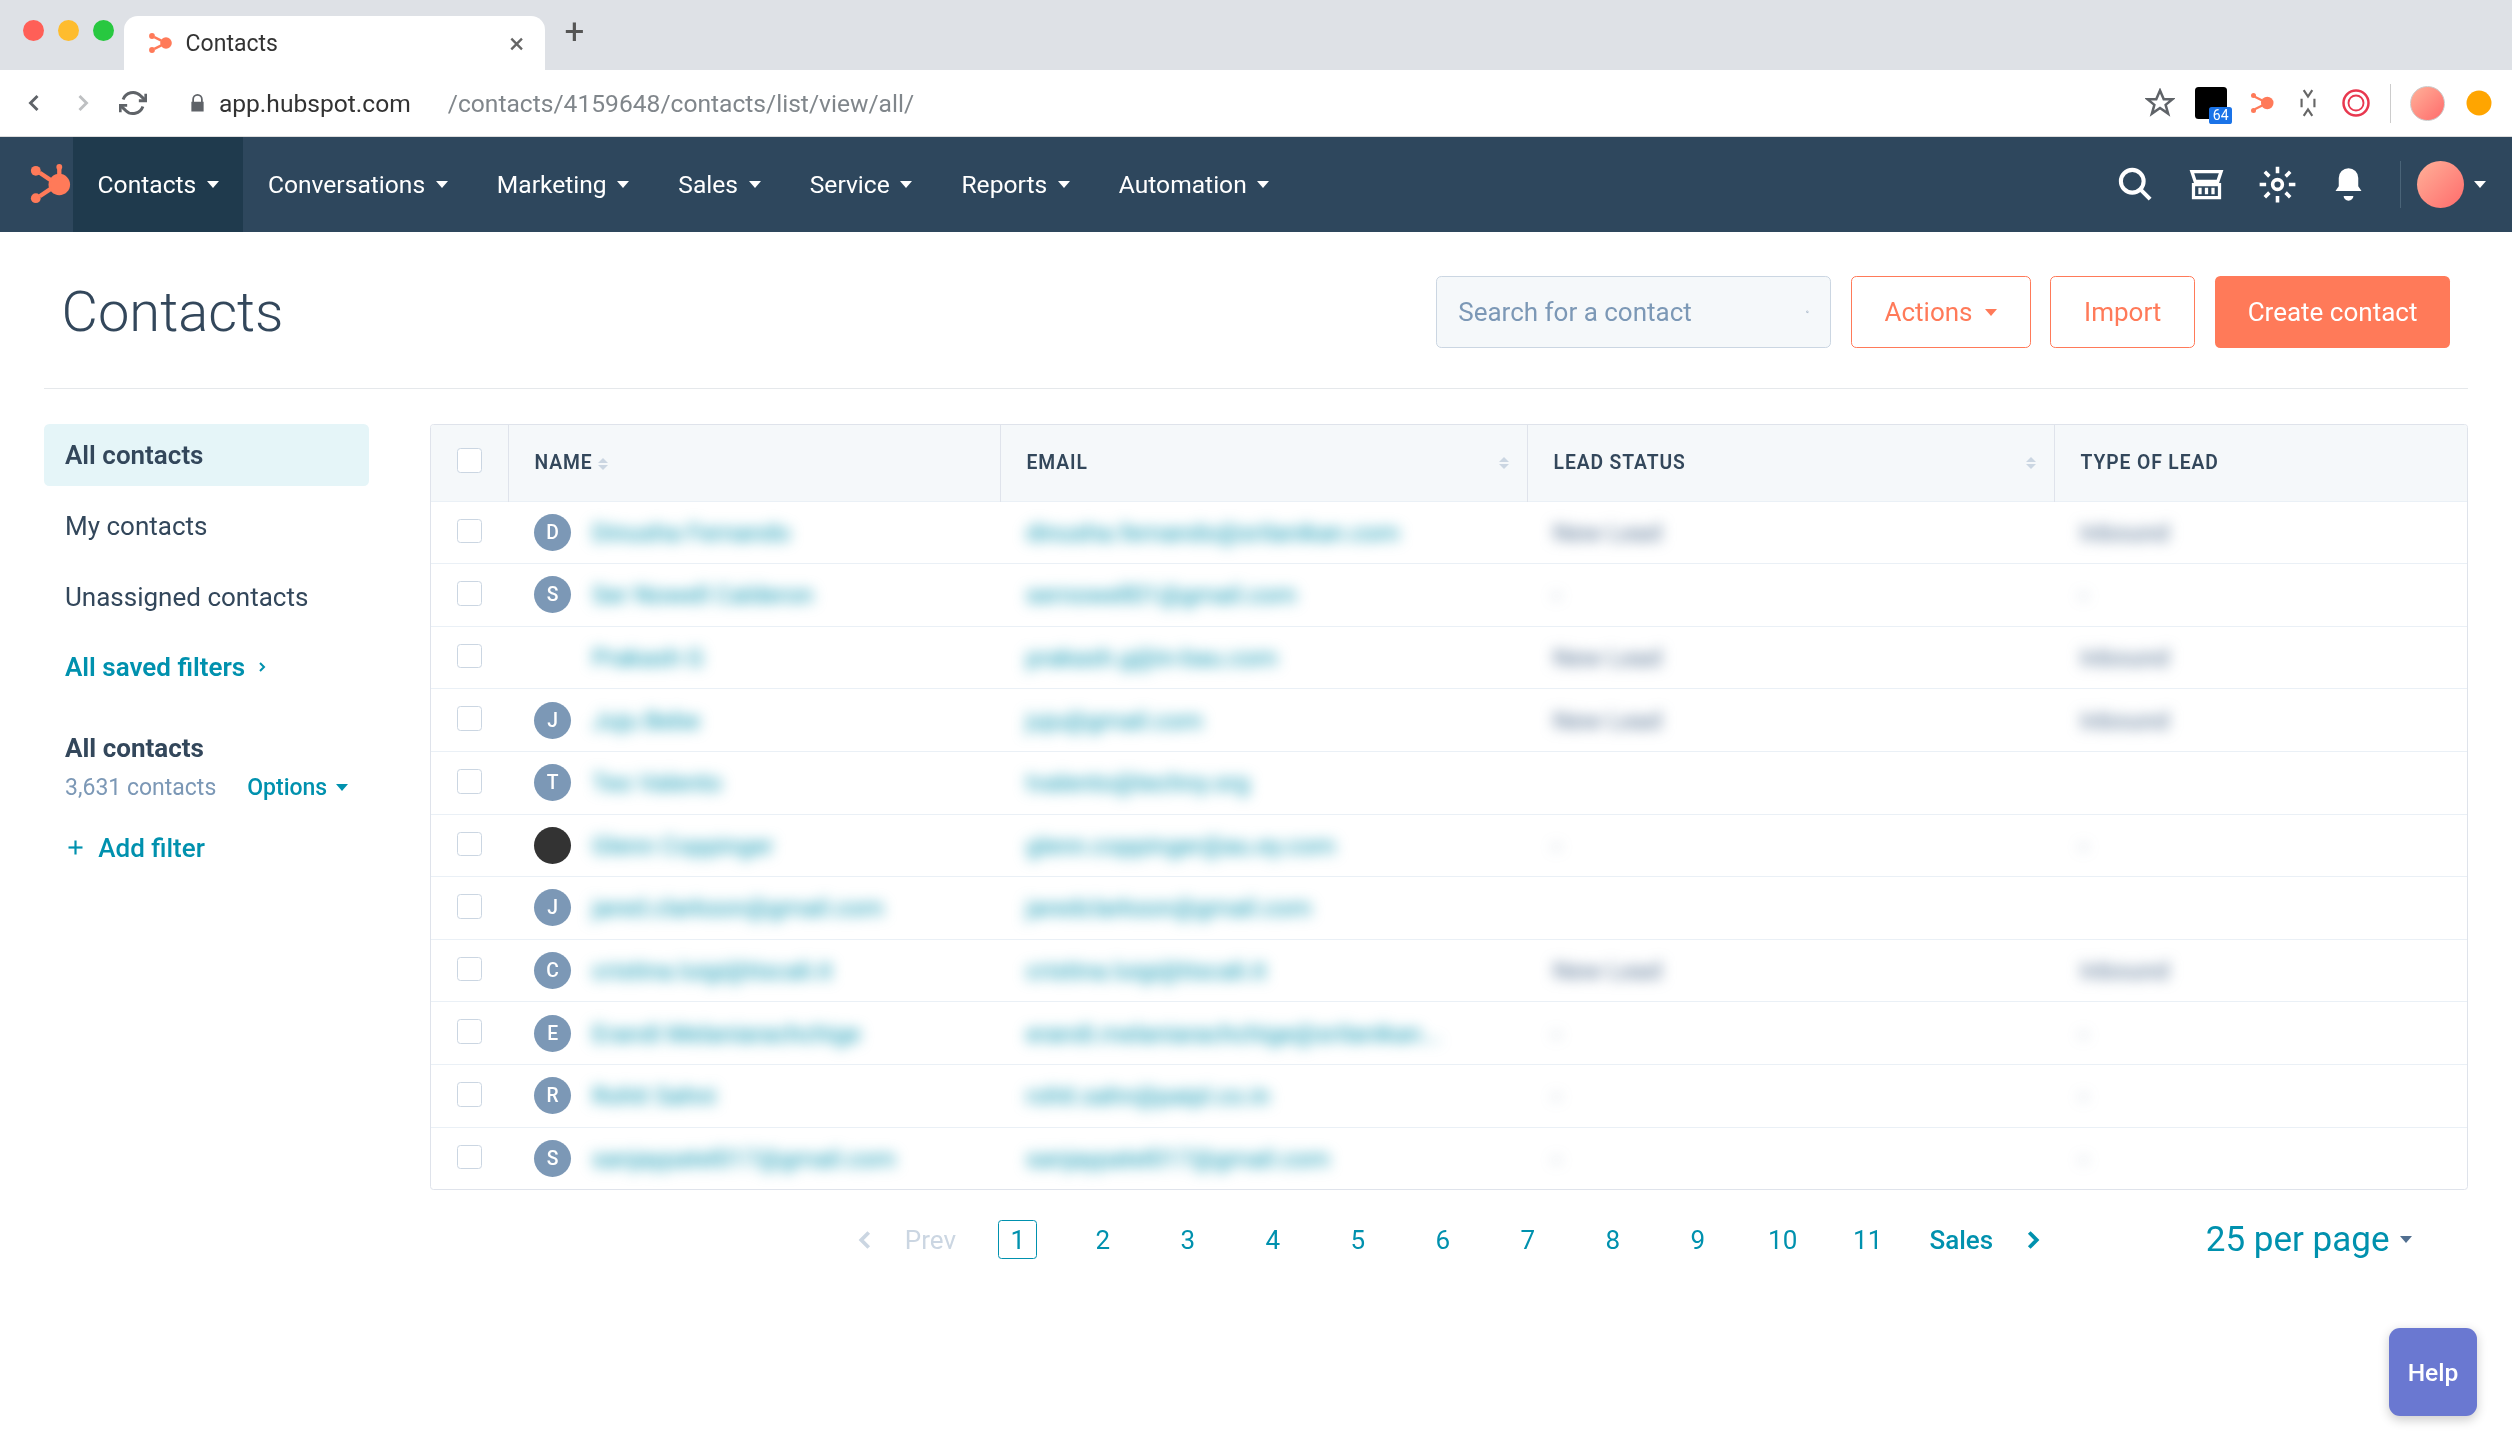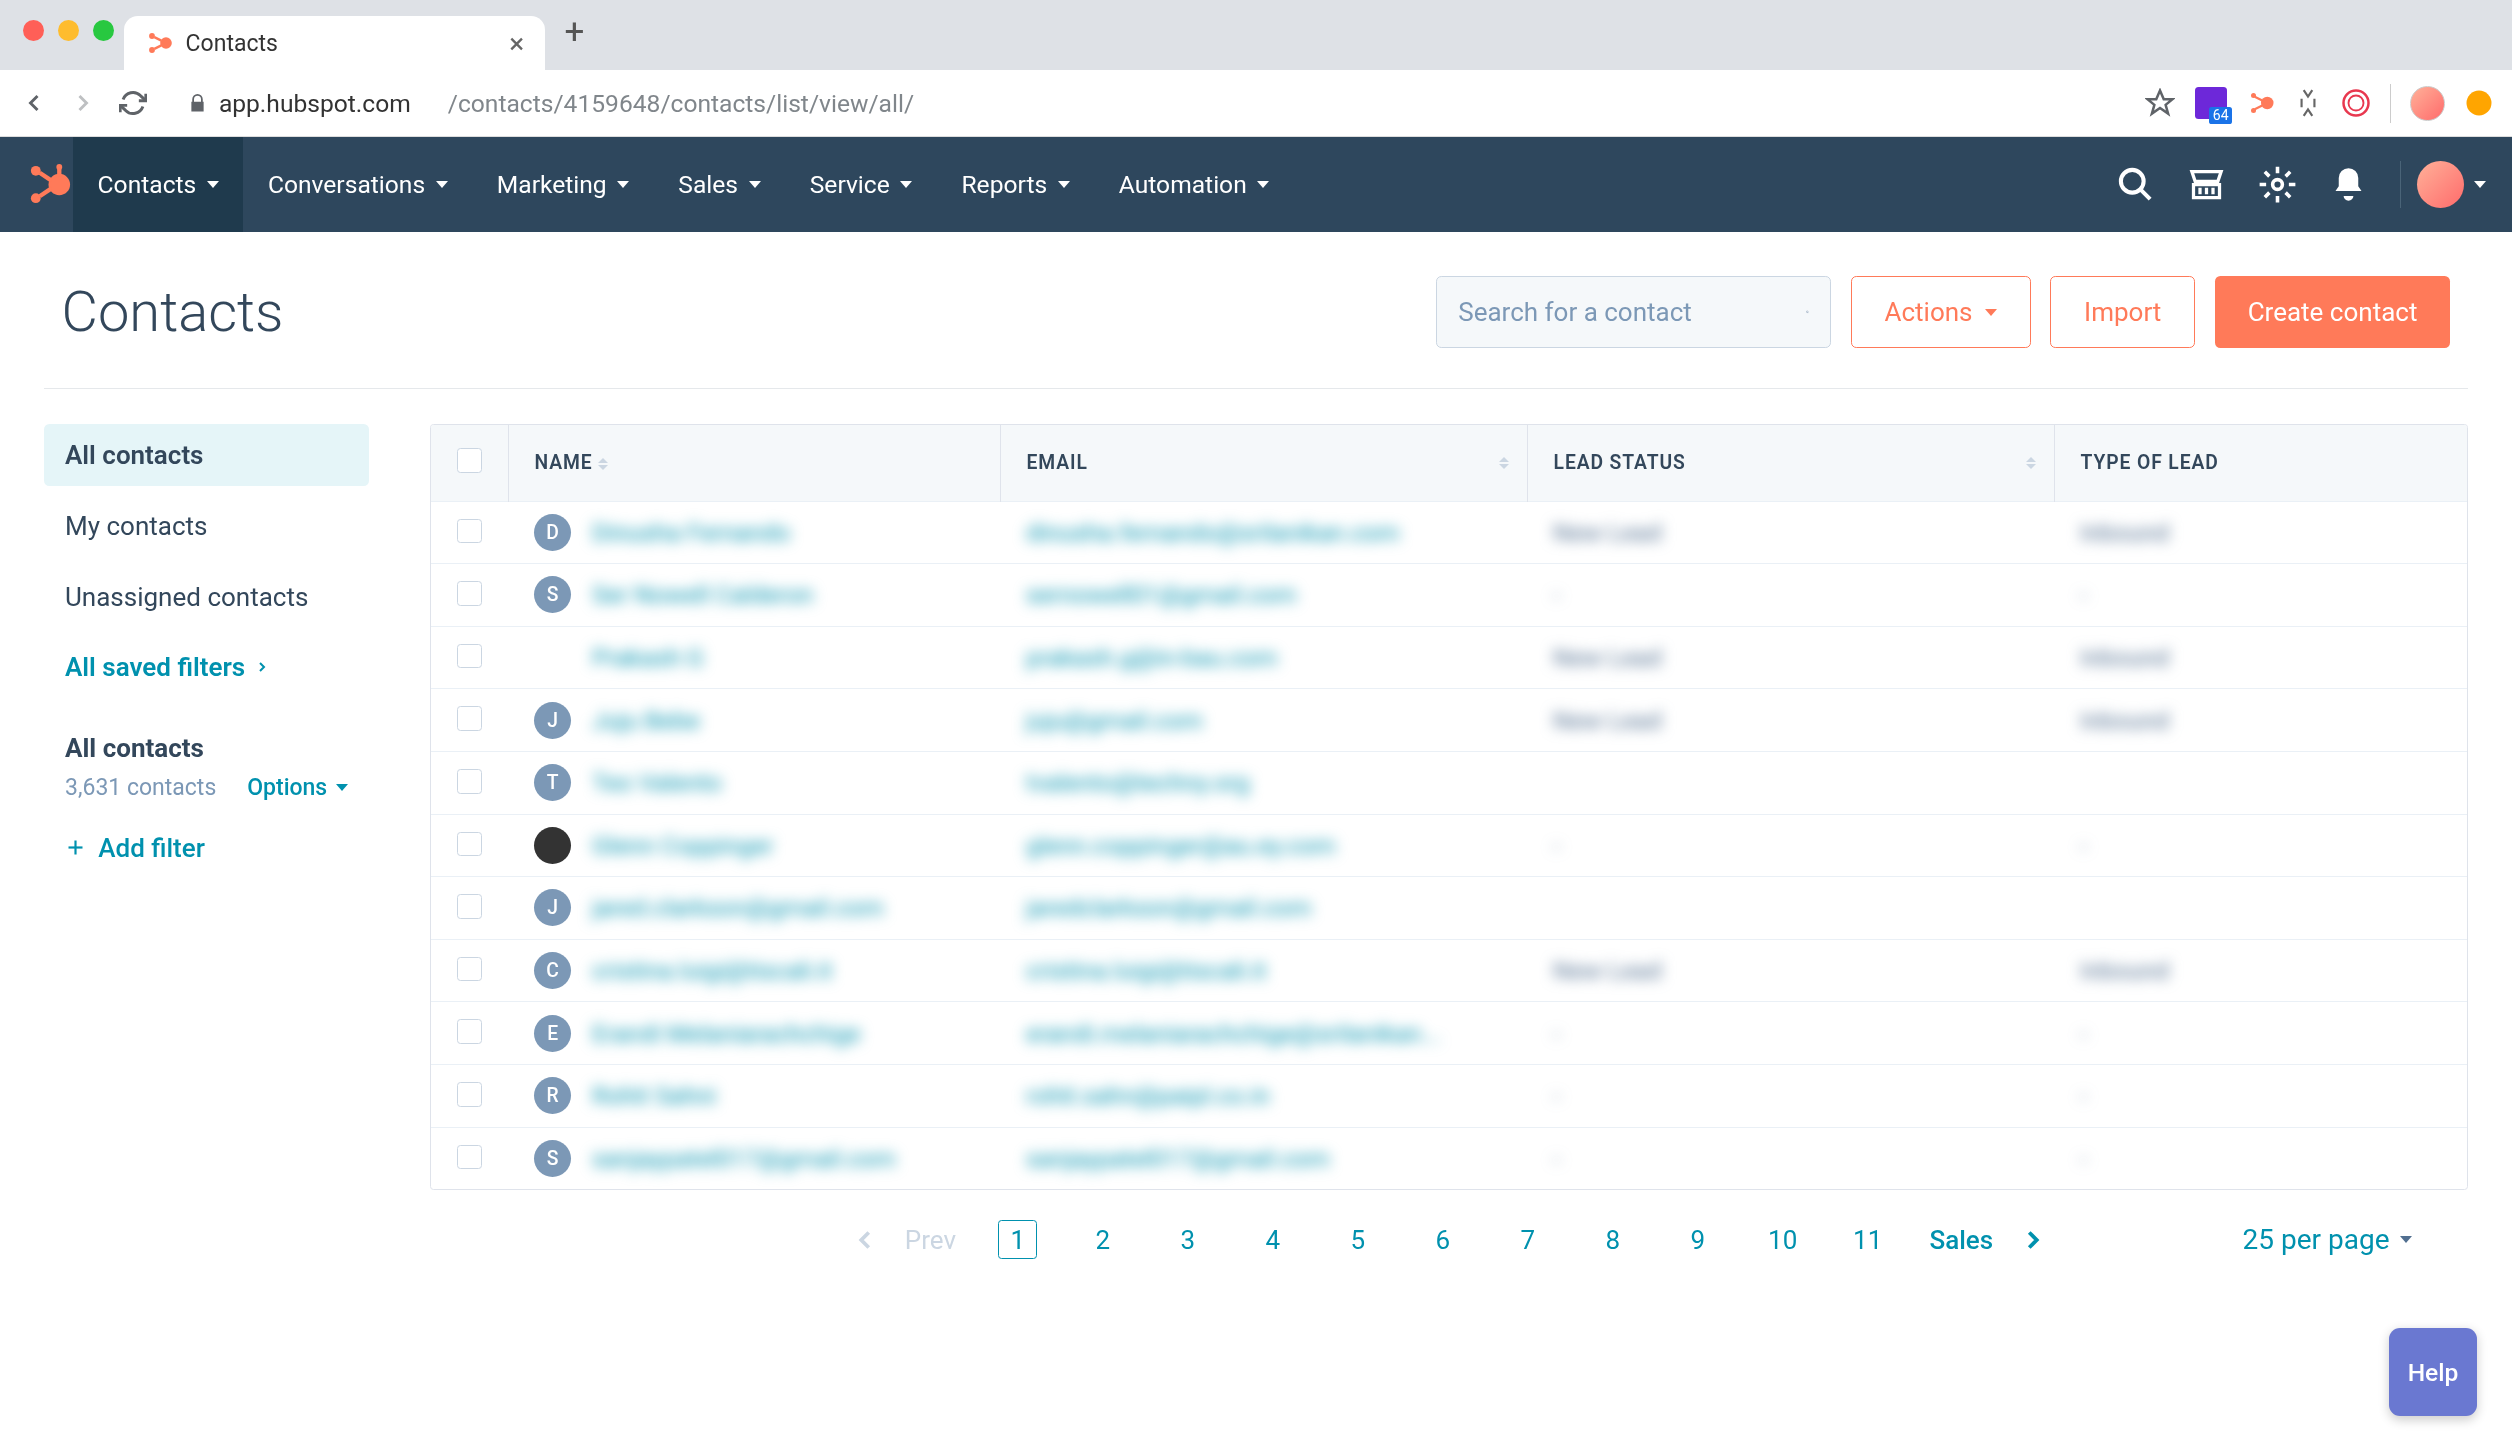--- a/index.html
+++ b/index.html
@@ -85,21 +85,21 @@
     .blur-link { filter: blur(7px); color: #0091ae; font-size: 24.6px; user-select: none; }
 
     
     .pagination { display: flex; align-items: center; justify-content: center; padding: 30px 0 47px; gap: 24.6px; position: relative; }
     .page-arrow { color: #cbd6e2; cursor: pointer; }
     .page-arrow.active { color: #0091ae; }
     .page-label { font-size: 26px; color: #cbd6e2; }
     .page-label.active { color: #0091ae; font-weight: 500; }
     .page-num { width: 39px; height: 39px; display: flex; align-items: center; justify-content: center; font-size: 26px; color: #0091ae; cursor: pointer; border-radius: 3.5px; }
     .page-num.current { border: 1.8px solid #0091ae; }
-    .per-page { position: absolute; right: 56px; font-size: 28px; color: #0091ae; display: flex; align-items: center; gap: 7px; cursor: pointer; }
+    .per-page { position: absolute; right: 56px; font-size: 35px; color: #0091ae; display: flex; align-items: center; gap: 7px; cursor: pointer; }
     .per-page .caret-down { border-top-color: #516f90; }
 
     
     .help-btn { position: fixed; right: 35px; bottom: 35px; width: 88px; height: 88px; border-radius: 11px; background: #6a78d1; color: #fff; display: flex; align-items: center; justify-content: center; font-size: 24.6px; font-weight: 500; cursor: pointer; box-shadow: 0 3.5px 10.5px rgba(0,0,0,0.2); }
   </style>
 </head>
 <body>
 
 <div class="browser-chrome">
   <div class="traffic-lights">
@@ -141,21 +141,21 @@
   <div class="url-container">
     <svg class="lock-icon" width="21" height="21" viewBox="0 0 24 24" fill="currentColor">
         <path d="M6 10V7a6 6 0 1112 0v3h1v11H5V10h1zm2 0h8V7a4 4 0 10-8 0v3z"></path>
       </svg>
     <span class="url-text"><span>app.hubspot.com</span><span class="url-dim">/contacts/4159648/contacts/list/view/all/</span></span>
   </div>
   <div class="addr-right">
     <svg width="30" height="30" viewBox="0 0 24 24" fill="none" stroke="#5f6368" stroke-width="2">
         <path d="M12 2l3 7h7l-5.5 4.5 2 7L12 16l-6.5 4.5 2-7L2 9h7z"></path>
       </svg>
-    <div class="ext-icon" style="background:#6d28d9; position:relative">
+    <div class="ext-icon" style="background:#000000; position:relative">
         <div style="position:absolute;bottom:-5.3px;right:-5.3px;background:#1a73e8;color:#fff;font-size:14px;padding:0.9px 3.5px;border-radius:2.6px">64</div>
       </div>
     <svg width="30" height="30" viewBox="0 0 24 24">
         <circle cx="17" cy="12" r="5" fill="#ff7a59"></circle>
         <circle cx="6" cy="6" r="2" fill="#ff7a59"></circle>
         <circle cx="6" cy="18" r="2" fill="#ff7a59"></circle>
         <line x1="7" y1="7" x2="13" y2="10" stroke="#ff7a59" stroke-width="1.8"></line>
         <line x1="7" y1="17" x2="13" y2="14" stroke="#ff7a59" stroke-width="1.8"></line>
       </svg>
     <svg width="26" height="30" viewBox="0 0 24 28">

